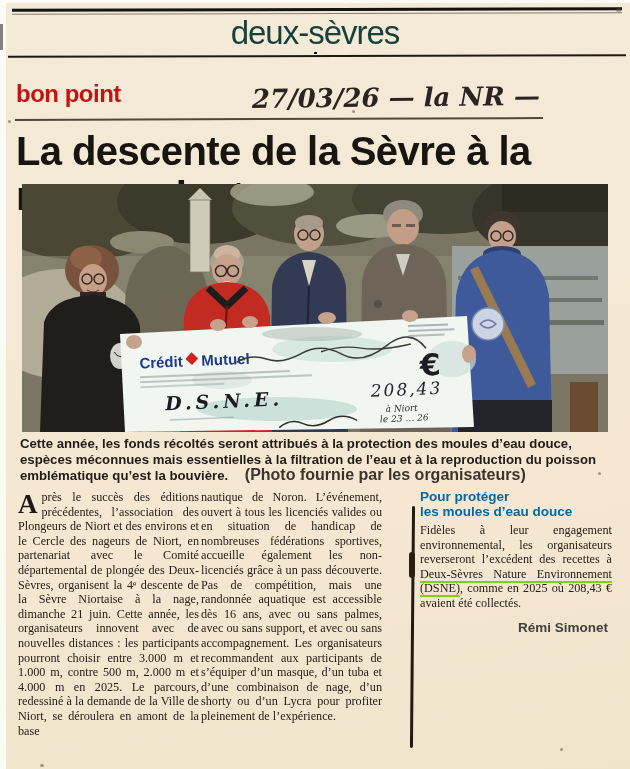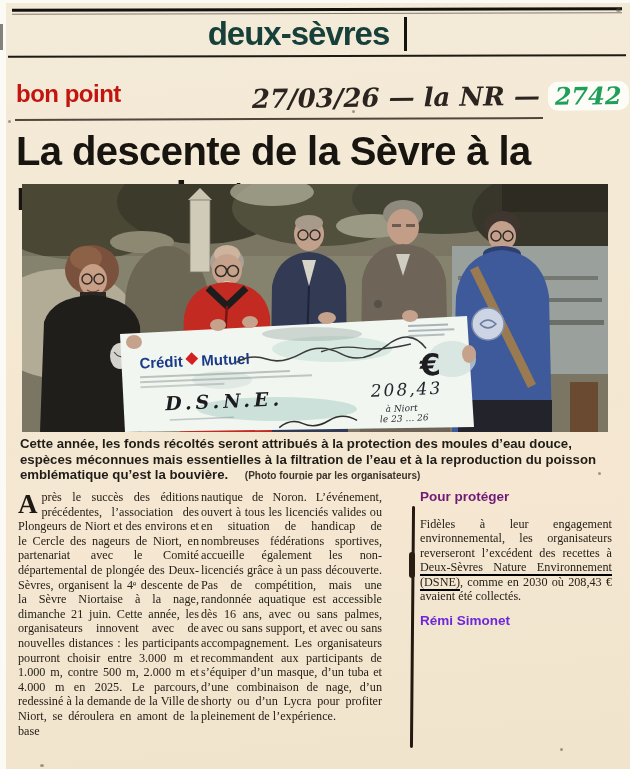--- a/index.html
+++ b/index.html
@@ -14,21 +14,21 @@
   }
   .speck{position:absolute;background:#5a5248;border-radius:50%;opacity:.55;}
 
   
   .rule1{position:absolute;left:12px;top:8px;width:610px;height:3px;background:#14120f;transform:rotate(-.15deg);}
   .rule1b{position:absolute;left:12px;top:13px;width:610px;height:1px;background:#3a352c;opacity:.6;transform:rotate(-.15deg);}
   .rule2{position:absolute;left:8px;top:55px;width:618px;height:2px;background:#1d1a15;transform:rotate(-.12deg);}
   .masthead{
     position:absolute;left:110px;top:14px;width:410px;height:40px;
     display:flex;align-items:center;justify-content:center;
-    font-weight:bold;font-size:33px;letter-spacing:-1px;
+    font-weight:normal;font-size:33px;letter-spacing:-1px;flex-direction:column;
   }
   .masthead .section{color:#17403a;}
   .masthead .bar{display:inline-block;width:3px;height:34px;background:#15130f;margin:0 15px;}
   .masthead .edition{color:#16130f;}
 
   
   .kicker-label{
     position:absolute;left:16px;top:80px;
     color:#c3150f;font-weight:bold;font-size:24px;letter-spacing:-.5px;
   }
@@ -53,47 +53,47 @@
 
   
   .photo{position:absolute;left:22px;top:184px;width:586px;height:248px;background:#6f6b58;}
   .photo svg{display:block;width:586px;height:248px;}
 
   
   .caption{
     position:absolute;left:20px;top:436px;width:596px;
     font-weight:bold;font-size:13.2px;line-height:15.6px;color:#201c17;
   }
-  .caption .credit{font-size:10px;color:#3a342c;padding-left:13px;}
+  .caption .credit{font-size:16px;color:#3a342c;padding-left:13px;}
 
   
   .body-cols{position:absolute;left:18px;top:490px;width:596px;}
   .col{
     position:absolute;top:0;
     font-family:"Liberation Serif", serif;font-size:12.2px;line-height:14.6px;
     color:#272119;text-align:justify;
   }
   .col1{left:0;width:181px;}
   .col2{left:183px;width:181px;}
   .col3{left:402px;width:192px;}
   .dropcap{
     float:left;font-size:27px;line-height:24px;font-weight:bold;
     padding:2px 4px 0 0;color:#1d1913;
   }
   .pen-line{position:absolute;left:393px;top:16px;width:3px;height:242px;background:#241a12;border-radius:2px;transform:rotate(.5deg);}
   .pen-blob{position:absolute;left:391px;top:62px;width:6px;height:26px;background:#2a1d12;border-radius:3px;}
   .sidebar-heading{
     font-family:"Liberation Sans", sans-serif;font-weight:bold;
-    font-size:13.5px;line-height:14.5px;color:#701a75;margin-bottom:12px;text-align:left;
+    font-size:13.5px;line-height:14.5px;color:#0369a1;margin-bottom:4px;text-align:left;
   }
   .col3 p{margin:0;}
-  .pen-underline{border-bottom:2px solid #000000;}
+  .pen-underline{border-bottom:2px solid #84cc16;}
   .byline{
     font-family:"Liberation Sans", sans-serif;font-weight:bold;
-    font-size:13.5px;color:#6d28d9;margin-top:10px;padding-right:4px;
+    font-size:13.5px;color:#404040;text-align:right;margin-top:10px;padding-right:4px;
   }
   .edge-mark{position:absolute;left:0;top:24px;width:3px;height:26px;background:#6a645a;opacity:.8;}
 </style>
 </head>
 <body>
 
 <div class="paper"></div>
 <div class="edge-mark"></div>
 
 <div class="rule1"></div>
@@ -101,21 +101,20 @@
 <div class="masthead">
   <span class="section">deux-sèvres</span>
   <span class="bar"></span>
 </div>
 <div class="rule2"></div>
 
 <div class="kicker-label">bon point</div>
 <div class="kicker-underline"></div>
 <div class="handwriting">
   <span>27/03/26 — la NR —</span>
-  <span class="number">2742</span>
 </div>
 
 <div class="headline">La descente de la Sèvre à la nage revient</div>
 
 <div class="photo">
 <svg viewBox="0 0 586 248" xmlns="http://www.w3.org/2000/svg">
 
   <g>
     <rect x="0" y="0" width="586" height="248" fill="#7a7663"></rect>
     <ellipse cx="60" cy="28" rx="95" ry="48" fill="#4a4734"></ellipse>
@@ -253,22 +252,23 @@
     <span class="dropcap">A</span><span>près le succès des éditions précédentes, l’association des Plongeurs de Niort et des environs et le Cercle des nageurs de Niort, en partenariat avec le Comité départemental de plongée des Deux-Sèvres, organisent la 4ᵉ descente de la Sèvre Niortaise à la nage, dimanche 21 juin. Cette année, les organisateurs innovent avec de nouvelles distances : les participants pourront choisir entre 3.000 m et 1.000 m, contre 500 m, 2.000 m et 4.000 m en 2025. Le parcours, redessiné à la demande de la Ville de Niort, se déroulera en amont de la base</span>
   </div>
   <div class="col col2">
     <span>nautique de Noron. L’événement, ouvert à tous les licenciés valides ou en situation de handicap de nombreuses fédérations sportives, accueille également les non-licenciés grâce à un pass découverte. Pas de compétition, mais une randonnée aquatique est accessible dès 16 ans, avec ou sans palmes, avec ou sans support, et avec ou sans accompagnement. Les organisateurs recommandent aux participants de s’équiper d’un masque, d’un tuba et d’une combinaison de nage, d’un shorty ou d’un Lycra pour profiter pleinement de l’expérience.</span>
   </div>
   <div class="pen-line"></div>
   <div class="pen-blob"></div>
   <div class="col col3">
     <div class="sidebar-heading">
       <span>Pour protéger</span><br>
+      <span>les moules d’eau douce</span>
     </div>
-    <p><span>Fidèles à leur engagement environnemental, les organisateurs reverseront l’excédent des recettes à </span><span class="pen-underline">Deux-Sèvres Nature Environnement (DSNE)</span><span>, comme en 2030 où 208,43 € avaient été collectés.</span></p>
+    <p><span>Fidèles à leur engagement environnemental, les organisateurs reverseront l’excédent des recettes à </span><span class="pen-underline">Deux-Sèvres Nature Environnement (DSNE)</span><span>, comme en 2025 où 208,43 € avaient été collectés.</span></p>
     <div class="byline">Rémi Simonet</div>
   </div>
 </div>
 
 <div class="speck" style="left:616px;top:8px;width:5px;height:4px;"></div>
 <div class="speck" style="left:352px;top:110px;width:3px;height:3px;"></div>
 <div class="speck" style="left:8px;top:120px;width:3px;height:3px;"></div>
 <div class="speck" style="left:300px;top:478px;width:3px;height:2px;"></div>
 <div class="speck" style="left:598px;top:472px;width:3px;height:3px;"></div>
 <div class="speck" style="left:40px;top:764px;width:4px;height:3px;"></div>

